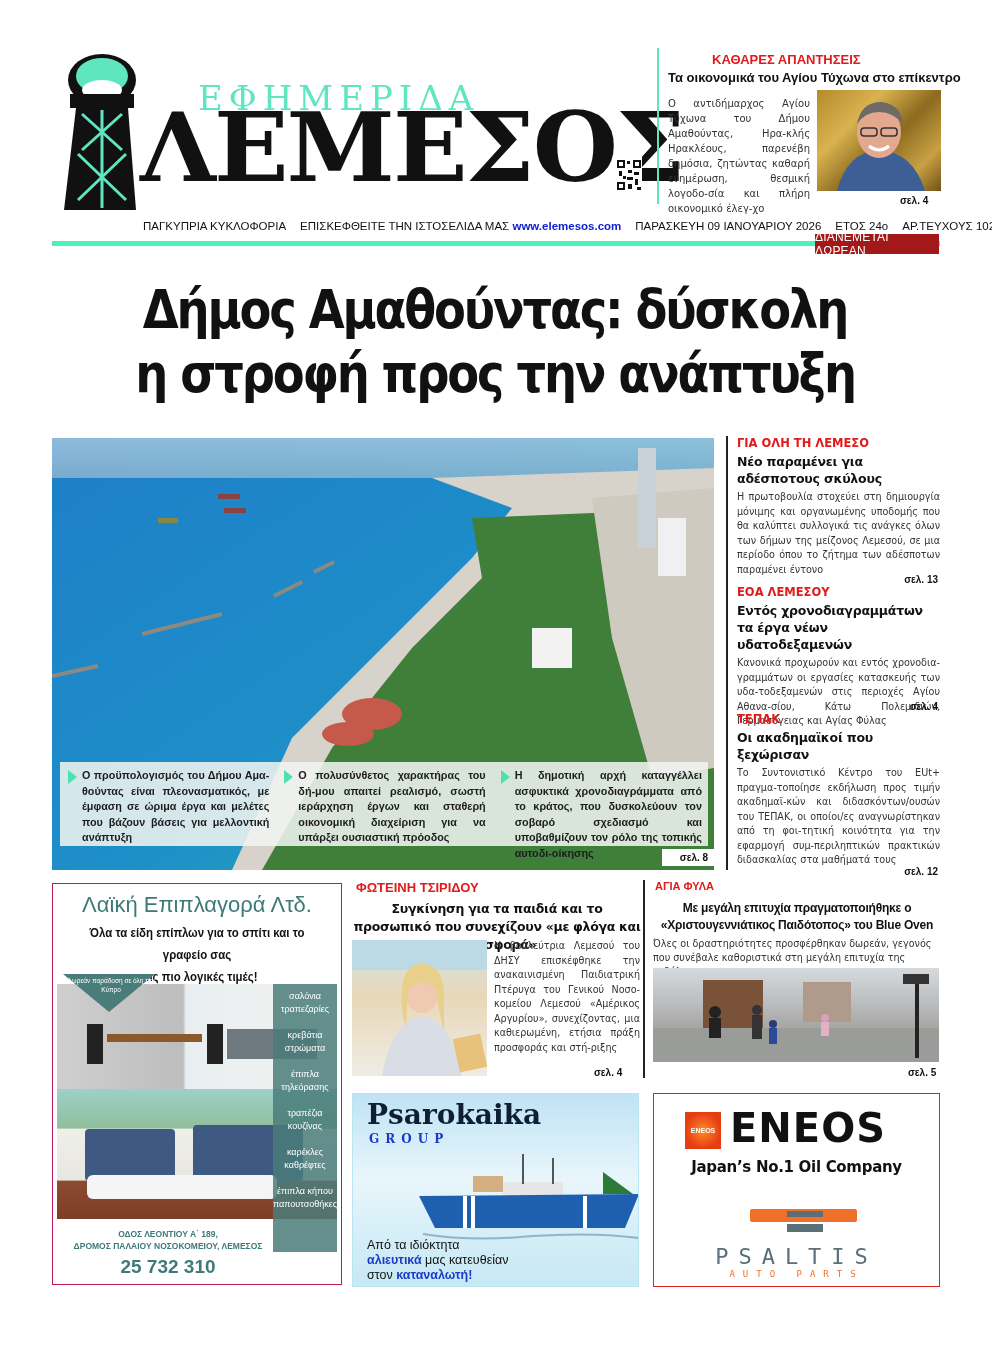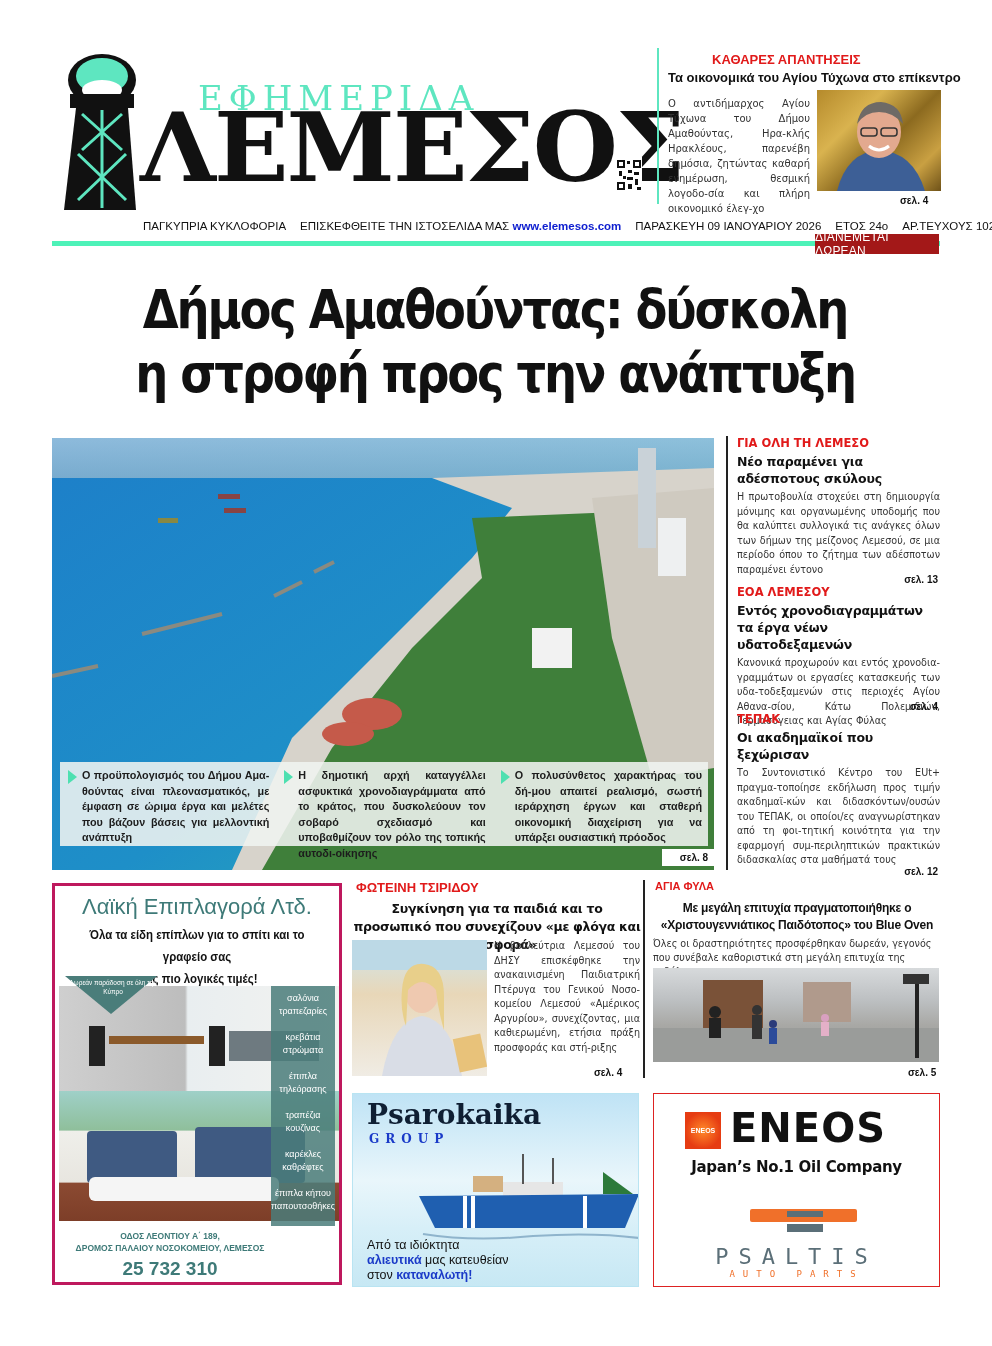--- a/index.html
+++ b/index.html
@@ -42,29 +42,29 @@
 
   
   .rc-vline { left: 726px; top: 436px; width: 2px; height: 434px; background: #222; }
   .rc { left: 737px; width: 203px; }
   .rc-kicker { color: #e11a1a; font-size: 11.5px; font-weight: bold; font-family: "DejaVu Sans", sans-serif; }
   .rc-headline { font-size: 12.5px; font-weight: bold; line-height: 17px; margin-top: 3px; font-family: "DejaVu Sans", sans-serif; letter-spacing: -0.2px; }
   .rc-body { font-size: 9.6px; line-height: 14.5px; color: #333; text-align: justify; margin-top: 3px; font-family: "DejaVu Sans", sans-serif; }
   .rc-page { position: absolute; right: 2px; font-size: 10px; font-weight: bold; }
 
   
-  .ad-furn { left: 52px; top: 883px; width: 290px; height: 402px; border: 3px solid #be185d; overflow: hidden; background: #fff; text-decoration: underline; }
+  .ad-furn { left: 52px; top: 883px; width: 290px; height: 402px; border: 1px solid #be185d; overflow: hidden; background: #fff; text-decoration: underline; }
   .ad-furn .title { position: absolute; left: 0; top: 8px; width: 100%; text-align: center; font-size: 22px; color: #3e7a78; }
   .ad-furn .tag { position: absolute; left: 0; top: 38px; width: 100%; text-align: center; font-size: 13px; font-weight: bold; line-height: 22px; transform: scaleX(0.88); }
   .ad-furn .photo1 { position: absolute; left: 4px; top: 100px; width: 280px; height: 105px; background: linear-gradient(90deg,#cfcfcf 0%,#bdbdbd 45%,#e9eef0 46%,#f3f3f0 100%); }
   .ad-furn .photo2 { position: absolute; left: 4px; top: 205px; width: 280px; height: 130px; background: linear-gradient(180deg,#9fd0c8 0%,#8fbf9b 30%,#efefea 31%,#e8e6e0 70%,#8b4a32 71%,#7d3e28 100%); }
   .ad-furn .sofa { position: absolute; background: #3f5a82; border-radius: 4px; }
   .ad-furn .delivery { position: absolute; left: 10px; top: 90px; width: 0; height: 0; border-left: 46px solid transparent; border-right: 46px solid transparent; border-top: 38px solid #4a7d7a; }
   .ad-furn .delivery-txt { position: absolute; left: 12px; top: 92px; width: 92px; text-align: center; font-size: 6.5px; line-height: 9px; color: #fff; }
-  .ad-furn .cats { position: absolute; right: 4px; top: 100px; width: 64px; height: 240px; background: rgba(74,125,122,0.85); color: #fff; font-size: 9px; text-align: center; padding-top: 6px; }
+  .ad-furn .cats { position: absolute; right: 4px; top: 100px; width: 64px; height: 268px; background: rgba(74,125,122,0.85); color: #fff; font-size: 9px; text-align: center; padding-top: 6px; }
   .ad-furn .cats div { margin-bottom: 13px; line-height: 13px; }
   .ad-furn .addr { position: absolute; left: 0; top: 344px; width: 230px; text-align: center; font-size: 8.5px; line-height: 12px; color: #3e7a78; font-weight: bold; }
   .ad-furn .phone { position: absolute; left: 0; top: 372px; width: 230px; text-align: center; font-size: 19px; color: #3e7a78; font-weight: bold; }
 
   
   .mid-kicker { left: 356px; top: 880px; color: #e11a1a; font-size: 13px; font-weight: bold; }
   .mid-headline { left: 352px; top: 900px; width: 290px; text-align: center; font-size: 12.5px; font-weight: bold; line-height: 18px; font-family: "DejaVu Sans", sans-serif; letter-spacing: -0.3px; }
   .mid-photo { left: 352px; top: 940px; width: 135px; height: 136px; background: linear-gradient(180deg,#cfe6ee 0%,#e8d7b8 40%,#f0ece4 100%); overflow: hidden; }
   .mid-body { left: 494px; top: 939px; width: 146px; font-size: 9.6px; line-height: 14.5px; text-align: justify; color: #333; font-family: "DejaVu Sans", sans-serif; }
   .mid-page { left: 594px; top: 1067px; font-size: 10px; font-weight: bold; }
@@ -209,25 +209,25 @@
     <rect x="172" y="70" width="22" height="5" fill="#844"></rect>
   </svg>
 </div>
 <div class="abs bullets-panel">
   <div class="bullet-col">
     <span class="tri"></span>
     <span>Ο προϋπολογισμός του Δήμου Αμα-θούντας είναι πλεονασματικός, με έμφαση σε ώριμα έργα και μελέτες που βάζουν βάσεις για μελλοντική ανάπτυξη</span>
   </div>
   <div class="bullet-col">
     <span class="tri"></span>
-    <span>Η δημοτική αρχή καταγγέλλει ασφυκτικά χρονοδιαγράμματα από το κράτος, που δυσκολεύουν τον σοβαρό σχεδιασμό και υποβαθμίζουν τον ρόλο της τοπικής αυτοδι-οίκησης</span>
+    <span>Ο πολυσύνθετος χαρακτήρας του δή-μου απαιτεί ρεαλισμό, σωστή ιεράρχηση έργων και σταθερή οικονομική διαχείριση για να υπάρξει ουσιαστική πρόοδος</span>
   </div>
   <div class="bullet-col">
     <span class="tri"></span>
-    <span>Ο πολυσύνθετος χαρακτήρας του δή-μου απαιτεί ρεαλισμό, σωστή ιεράρχηση έργων και σταθερή οικονομική διαχείριση για να υπάρξει ουσιαστική πρόοδος</span>
+    <span>Η δημοτική αρχή καταγγέλλει ασφυκτικά χρονοδιαγράμματα από το κράτος, που δυσκολεύουν τον σοβαρό σχεδιασμό και υποβαθμίζουν τον ρόλο της τοπικής αυτοδι-οίκησης</span>
   </div>
 </div>
 <div class="abs main-page">σελ. 8</div>
 
 <div class="abs rc-vline"></div>
 
 <div class="abs rc" style="top:436px;height:150px;">
   <div class="rc-kicker">ΓΙΑ ΟΛΗ ΤΗ ΛΕΜΕΣΟ</div>
   <div class="rc-headline">Νέο παραμένει για αδέσποτους σκύλους</div>
   <div class="rc-body">Η πρωτοβουλία στοχεύει στη δημιουργία μόνιμης και οργανωμένης υποδομής που θα καλύπτει συλλογικά τις ανάγκες όλων των δήμων της μείζονος Λεμεσού, σε μια περίοδο όπου το ζήτημα των αδέσποτων παραμένει έντονο</div>

